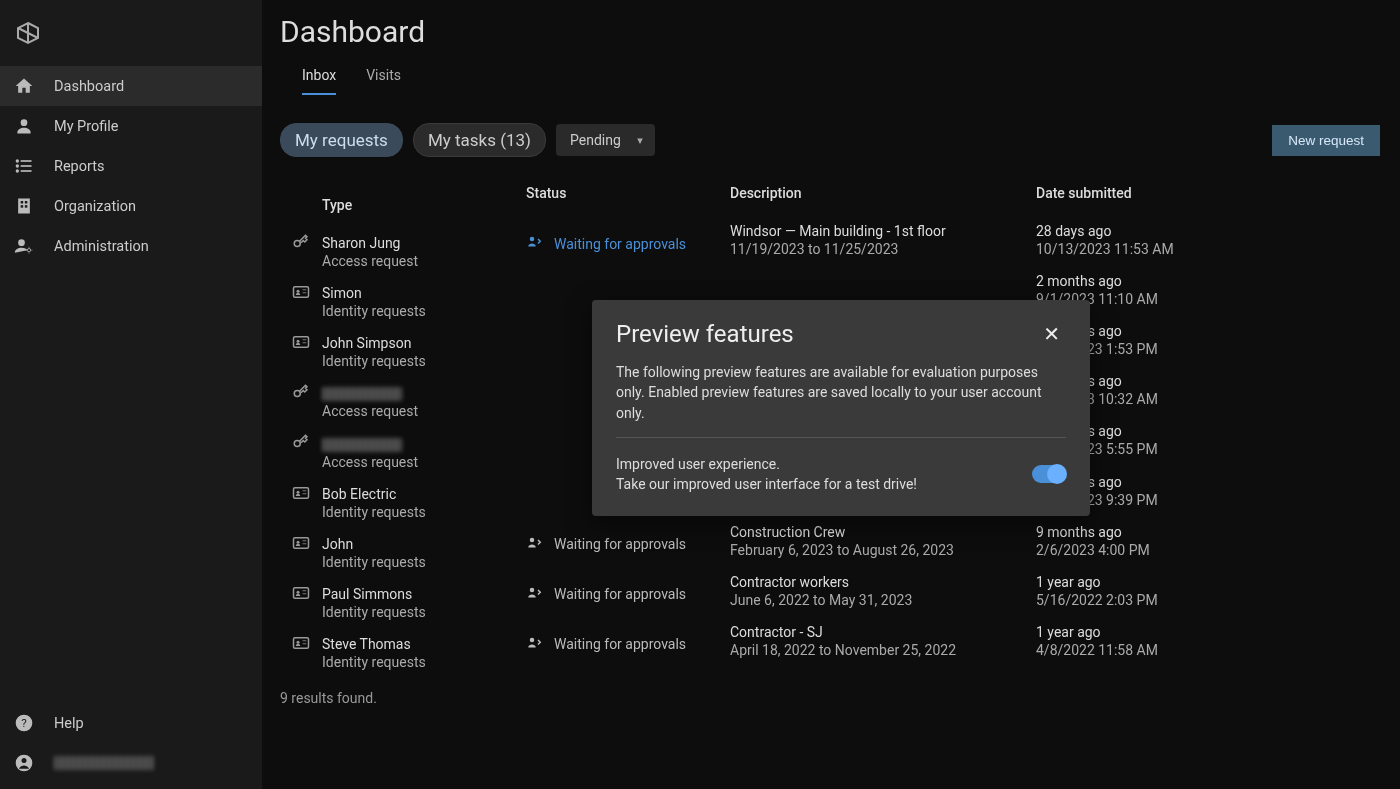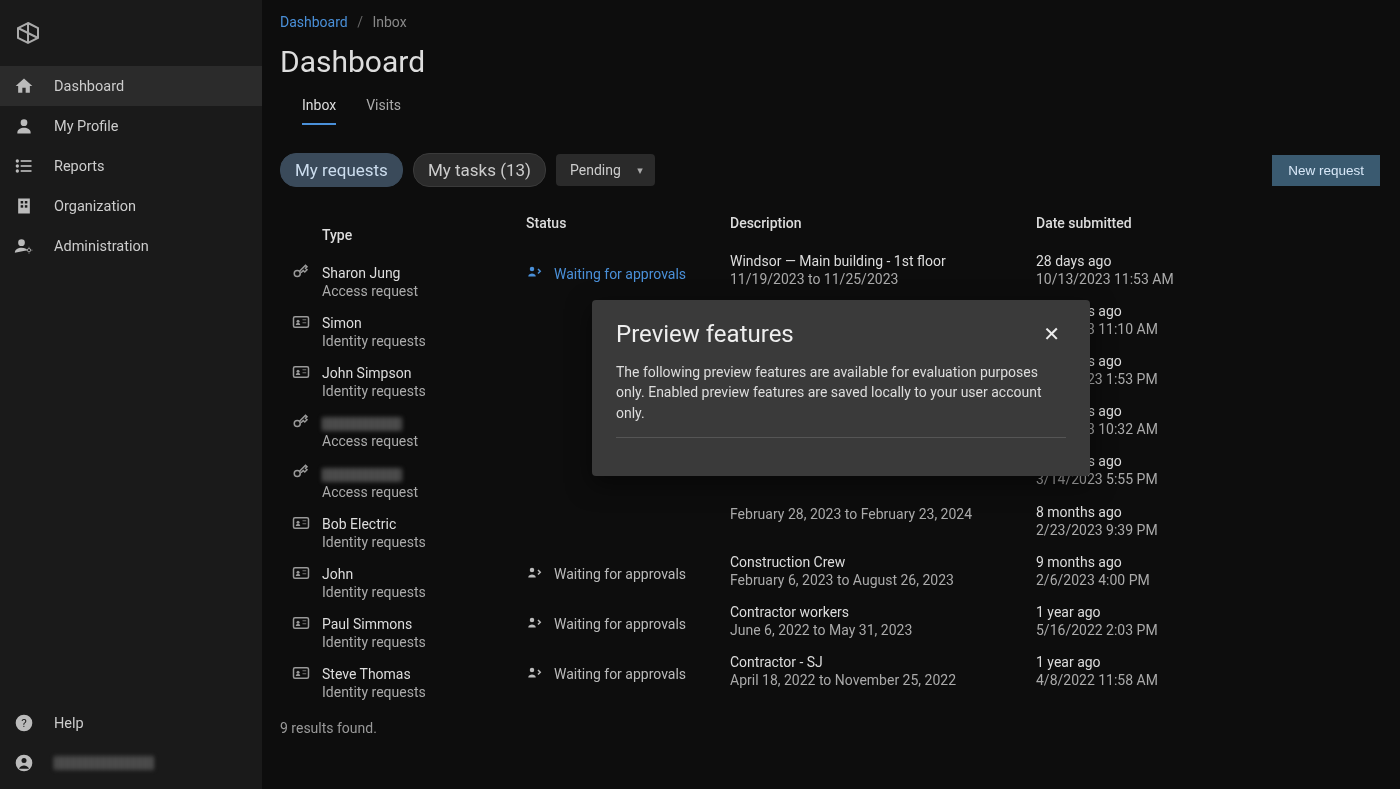--- a/index.html
+++ b/index.html
@@ -234,25 +234,20 @@
             <circle cx="12" cy="9" r="3" fill="#1a1a1a"></circle>
             <path d="M6 19c1-3 4-4 6-4s5 1 6 4" fill="#1a1a1a"></path>
           </svg>
         </span>
       <span class="redacted wide"></span>
     </div>
   </div>
 </div>
 
 <div class="main">
-  <div class="breadcrumb">
-    <a>Dashboard</a>
-    <span class="sep">/</span>
-    <span>Inbox</span>
-  </div>
   <h1 class="page-title">Dashboard</h1>
   <div class="tabs">
     <div class="tab active">Inbox</div>
     <div class="tab">Visits</div>
   </div>
   <div class="filter-row">
     <div class="chip active">My requests</div>
     <div class="chip">My tasks (13)</div>
     <div class="select">
       <span>Pending</span>
@@ -511,15 +506,22 @@
 
   <div class="modal-overlay">
     <div class="modal">
       <div class="modal-header">
         <div class="modal-title">Preview features</div>
         <div class="modal-close">
           <span>✕</span>
         </div>
       </div>
       <div class="modal-desc">The following preview features are available for evaluation purposes only. Enabled preview features are saved locally to your user account only.</div>
+      <div class="modal-feature">
+        <div class="modal-feature-text">
+          <div>Improved user experience.</div>
+          <div>Take our improved user interface for a test drive!</div>
+        </div>
+        <div class="toggle"></div>
+      </div>
     </div>
   </div>
 </div>
 
 </body></html>

